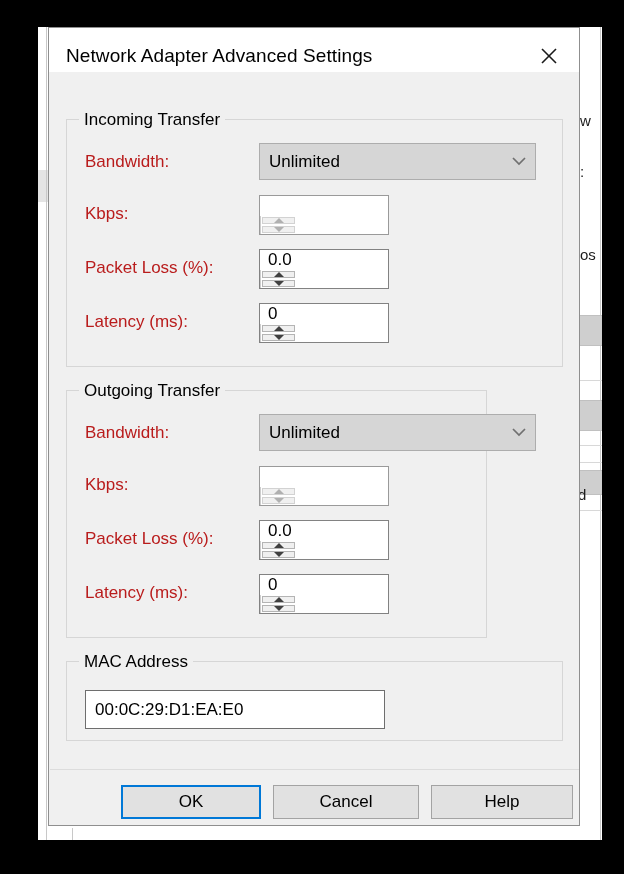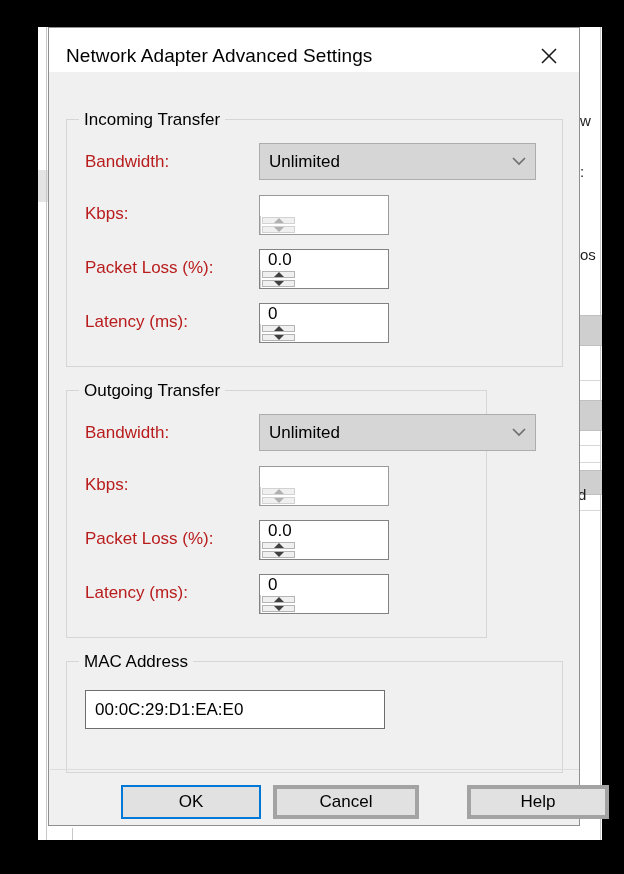--- a/index.html
+++ b/index.html
@@ -140,21 +140,21 @@
     left: 12px;
     background: #f0f0f0;
     padding: 0 5px;
     font-size: 17px;
     color: #000000;
     white-space: nowrap;
   }
 
   #group-incoming { left: 17px; top: 47px;  width: 497px; height: 248px; }
   #group-outgoing { left: 17px; top: 318px; width: 421px; height: 248px; }
-  #group-mac      { left: 17px; top: 589px; width: 497px; height: 112px;  }
+  #group-mac      { left: 17px; top: 589px; width: 497px; height: 80px;  }
 
   
   .field-row {
     position: absolute;
     left: 0;
     width: 100%;
     height: 42px;
   }
   .field-label {
     position: absolute;
@@ -288,32 +288,32 @@
     width: 529px;
     height: 1px;
     background: #dcdcdc;
   }
 
   .dialog-button {
     position: absolute;
     top: 713px;
     height: 34px;
     background: #e1e1e1;
-    border: 4px solid #a3a3a3;
+    border: 1px solid #a3a3a3;
     box-sizing: border-box;
     display: flex;
     align-items: center;
     justify-content: center;
     font-size: 17px;
     color: #000000;
     cursor: default;
   }
   #ok-button     { left: 72px;  width: 140px; border: 2px solid #0078d7; }
   #cancel-button { left: 224px; width: 146px; }
-  #help-button   { left: 382px; width: 142px; margin-left: 36px; }
+  #help-button   { left: 382px; width: 142px; }
 </style>
 </head>
 <body>
 
 <div id="screen">
 
   <div class="bg-window" id="bg-left-strip"></div>
   <div class="bg-window" id="bg-right-strip"></div>
   <div class="bg-window" id="bg-bottom-strip"></div>
   <div id="bg-left-tab"></div>

